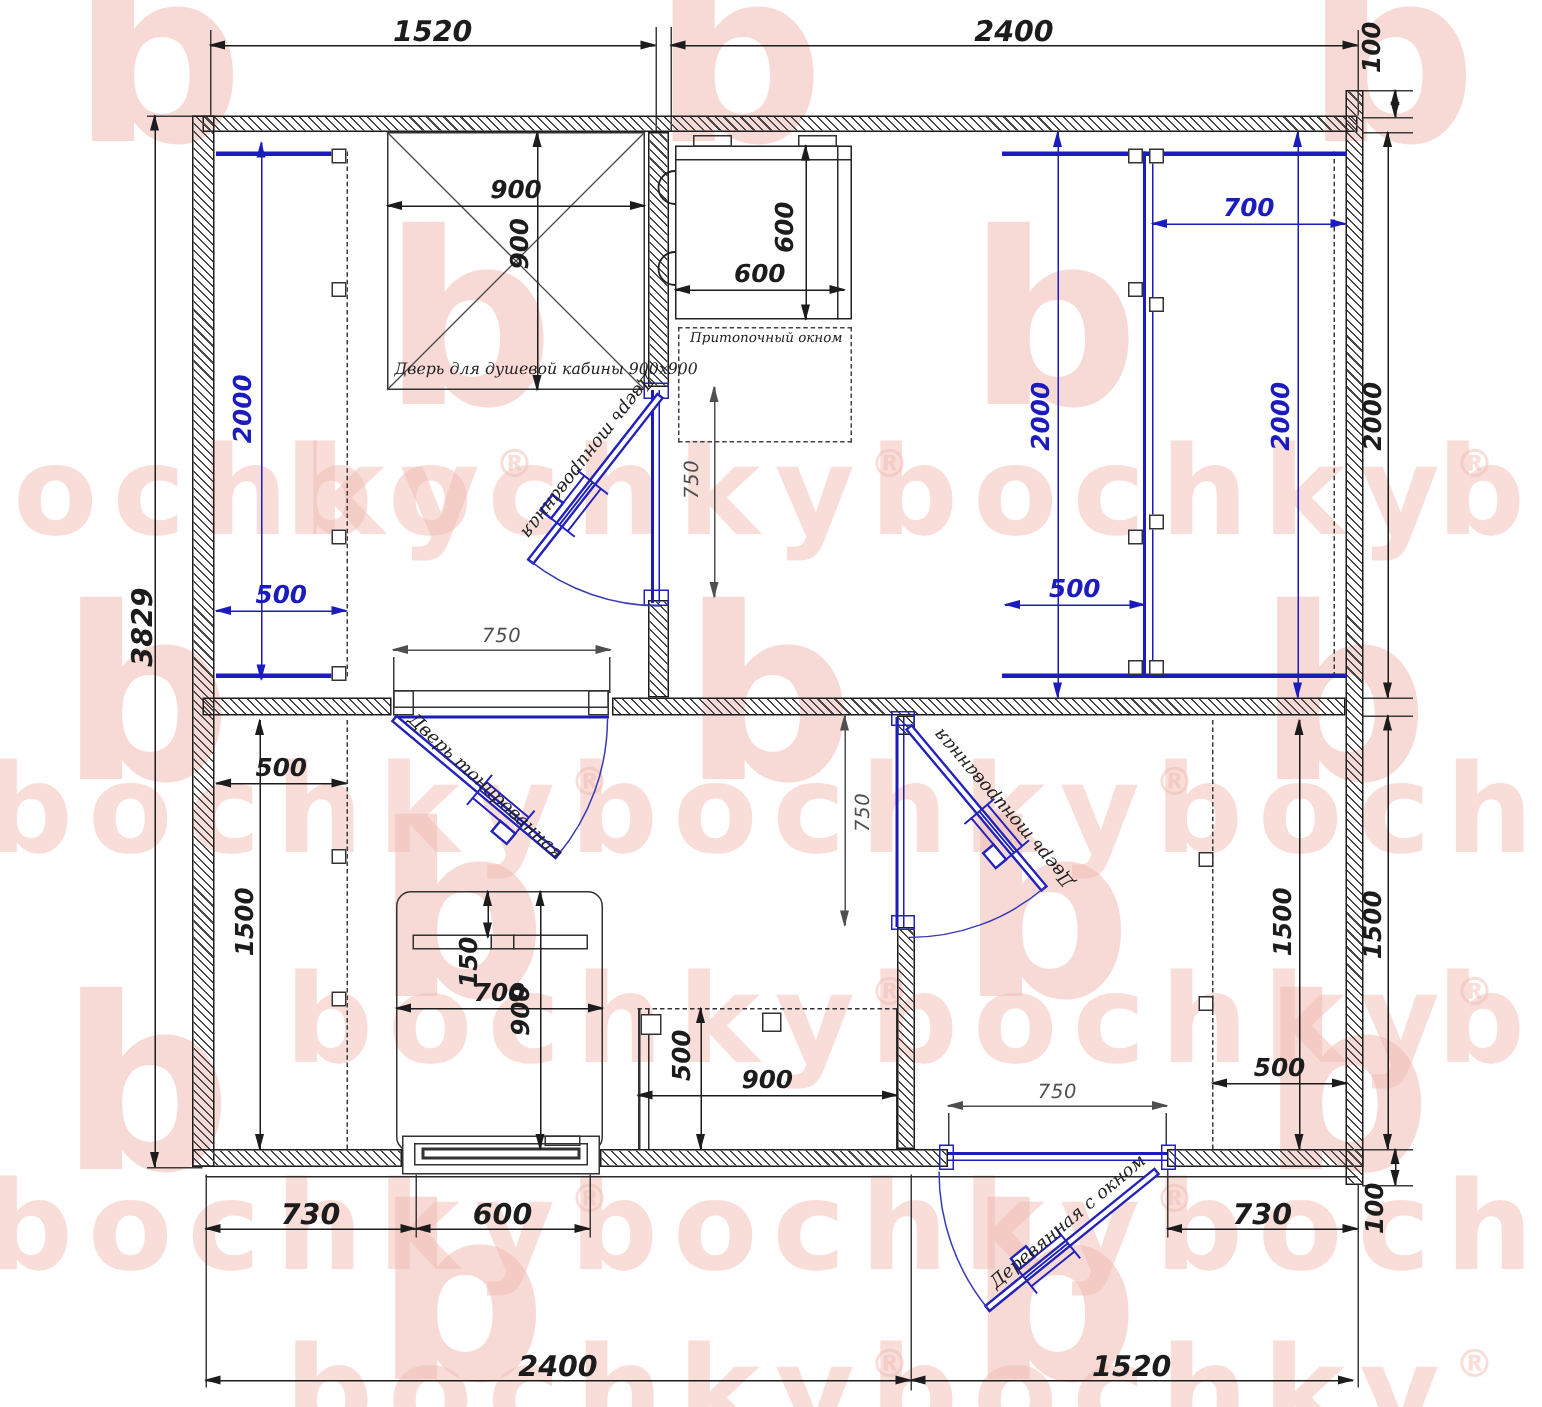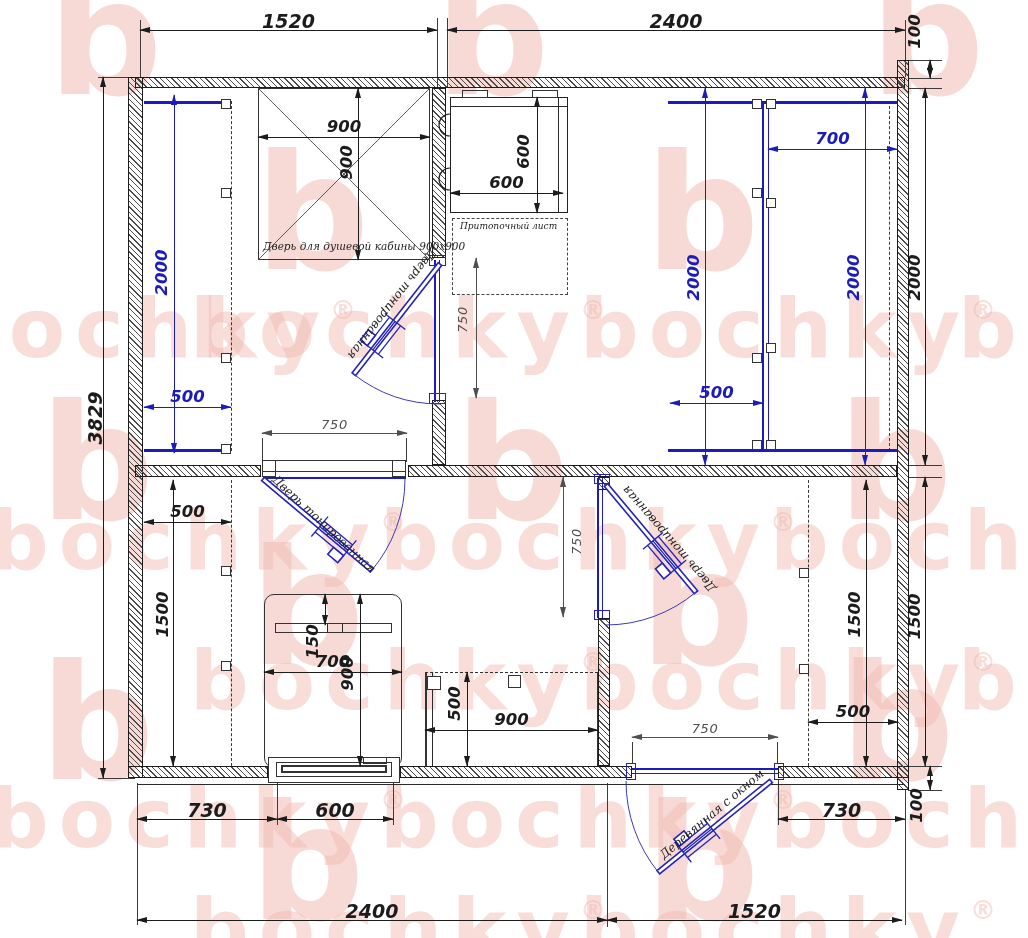--- a/index.html
+++ b/index.html
@@ -123,21 +123,21 @@
 
   <div class="boxthin" style="left:258px;top:88px;width:172px;height:172px"></div>
   <div class="note" style="left:263px;top:240px">Дверь для душевой кабины 900x900</div>
 
   <div class="box" style="left:450px;top:97px;width:118px;height:116px"></div>
   <div class="ln" style="left:450px;top:106px;width:118px;height:1px"></div>
   <div class="ln" style="left:558px;top:97px;width:1px;height:116px"></div>
   <div class="boxthin" style="left:462px;top:90px;width:26px;height:8px"></div>
   <div class="boxthin" style="left:532px;top:90px;width:26px;height:8px"></div>
   <div class="dashbox" style="left:452px;top:218px;width:116px;height:77px"></div>
-  <div class="note" style="left:460px;top:221px;font-size:9px">Притопочный лист</div>
+  <div class="note" style="left:460px;top:221px;font-size:9px">Притопочный окном</div>
 
   <div class="bl" style="left:144px;top:101px;width:86px;height:3px"></div>
   <div class="bl" style="left:144px;top:449px;width:86px;height:3px"></div>
   <div class="dashv" style="left:231px;top:101px;height:350px"></div>
   <div class="sq" style="left:221px;top:99px"></div>
   <div class="sq" style="left:221px;top:188px"></div>
   <div class="sq" style="left:221px;top:353px"></div>
   <div class="sq" style="left:221px;top:444px"></div>
 
   <div class="bl" style="left:668px;top:101px;width:230px;height:3px"></div>

